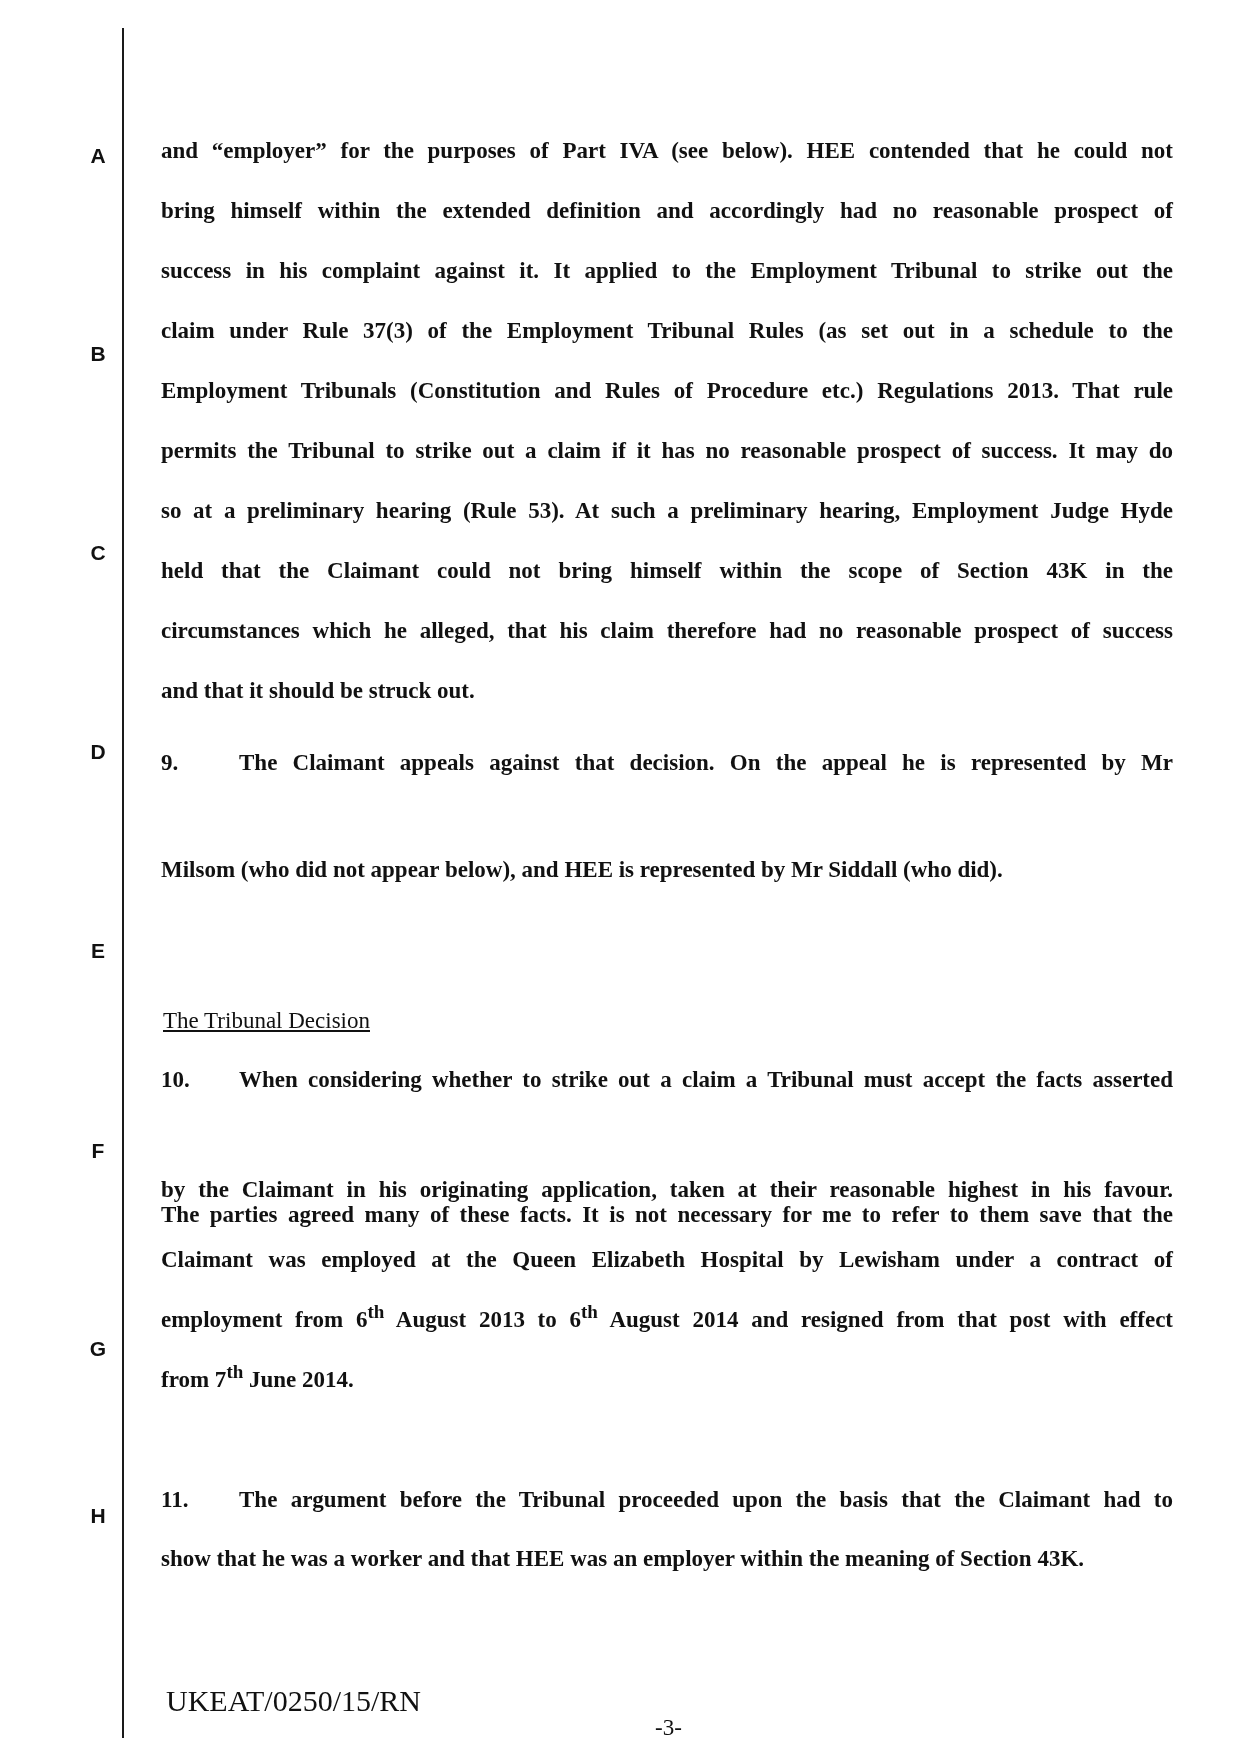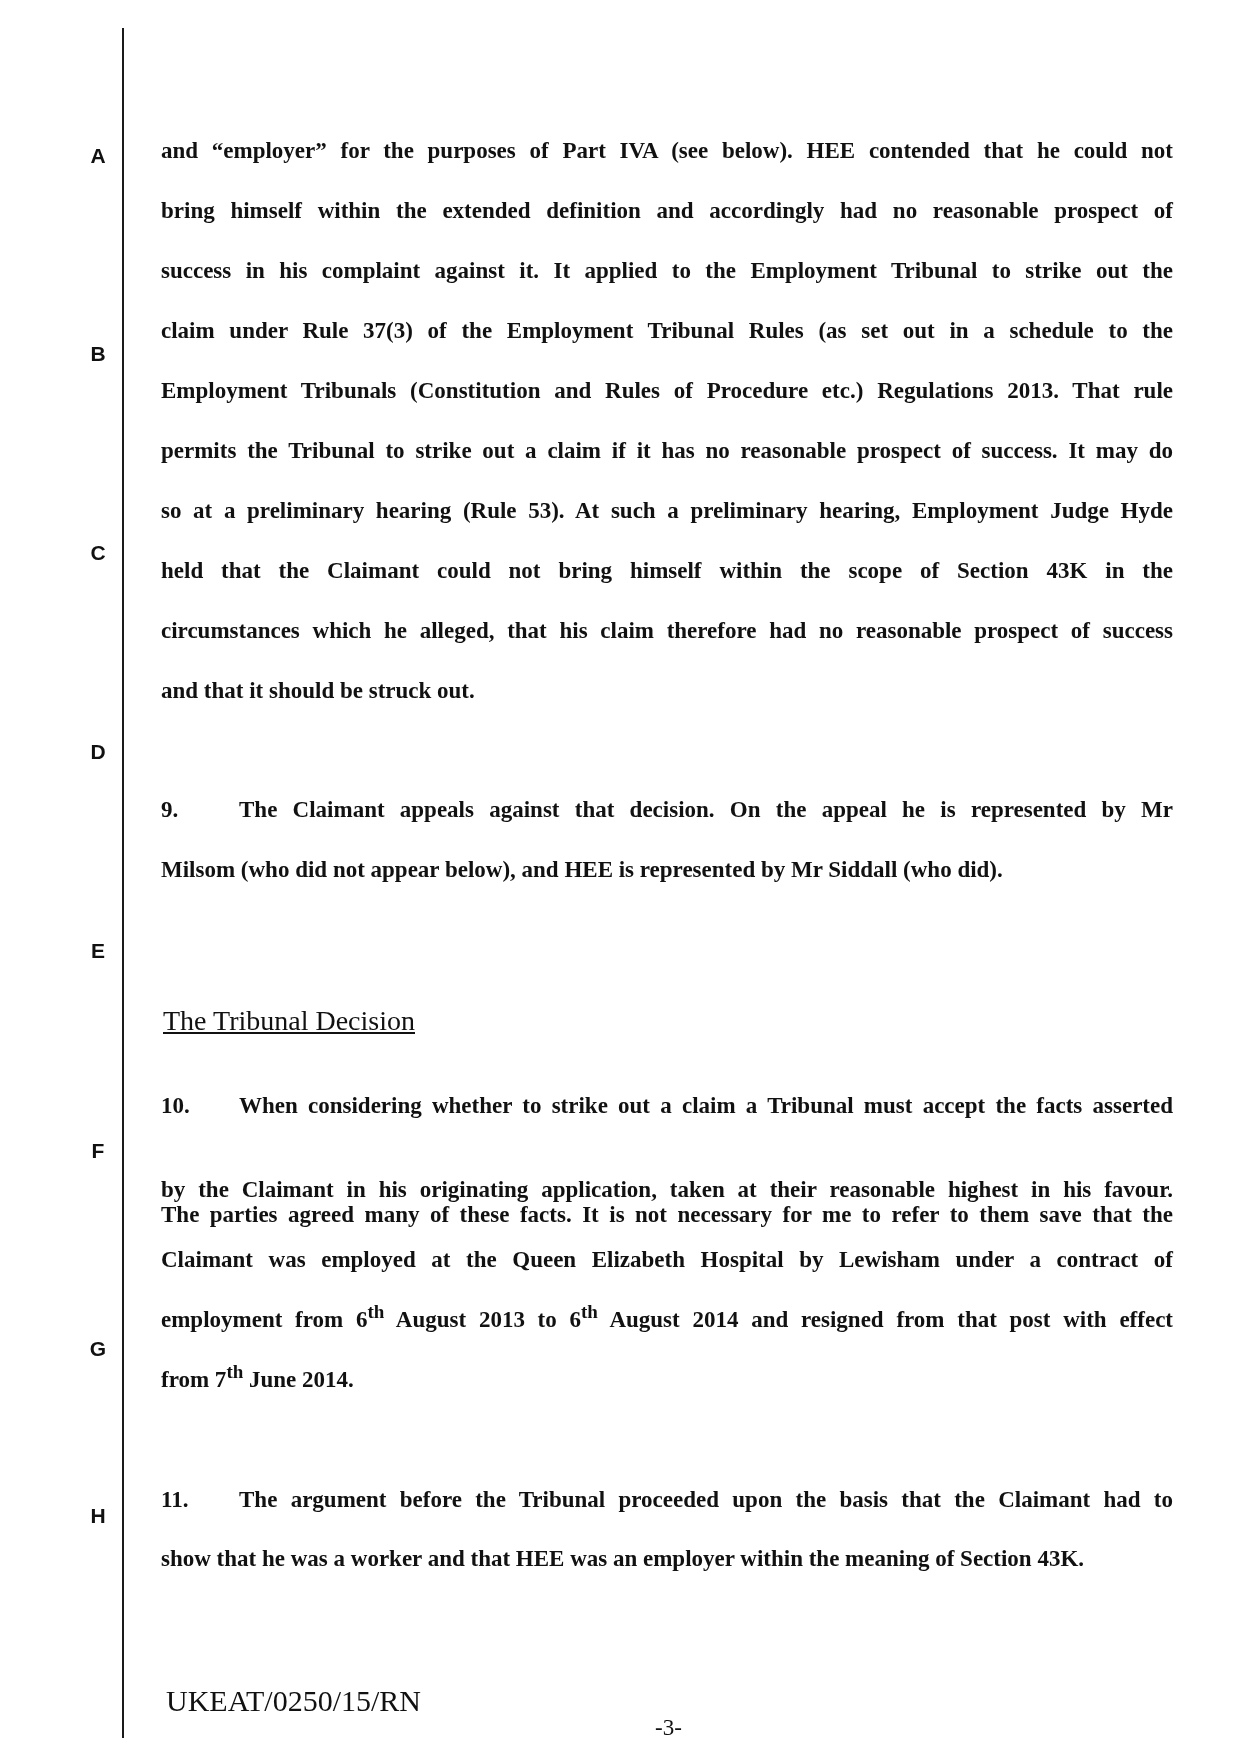--- a/index.html
+++ b/index.html
@@ -5,21 +5,21 @@
   html, body { margin: 0; padding: 0; background: #ffffff; }
   body { width: 1241px; height: 1755px; position: relative; overflow: hidden;
          font-family: "Liberation Serif", "DejaVu Serif", serif; color: #111; }
   .margin-line { position: absolute; left: 122px; top: 28px; width: 2px; height: 1710px; background: #1a1a1a; }
   .mletter { position: absolute; left: 88px; width: 20px; text-align: center;
              font-family: "Liberation Sans", "DejaVu Sans", sans-serif; font-weight: bold; font-size: 21px; }
   .line { position: absolute; left: 161px; width: 1012px; font-size: 23px; line-height: 30px;
           white-space: nowrap; text-align: justify; text-align-last: justify; font-weight: bold; }
   .line.last { text-align-last: left; }
   .pnum { display: inline-block; width: 78px; }
-  .heading { position: absolute; left: 163px; font-size: 28px; line-height: 30px; text-decoration: underline; }
+  .heading { position: absolute; left: 163px; font-size: 23px; line-height: 30px; text-decoration: underline; }
   sup { font-size: 19px; line-height: 0; vertical-align: 9px; }
   .footer-ref { position: absolute; left: 166px; top: 1684px; font-size: 30px; }
   .page-num { position: absolute; left: 655px; top: 1715px; font-size: 23px; }
 </style>
 </head>
 <body>
 
 <div class="margin-line"></div>
 
 <div class="mletter" style="top:144px">A</div>
@@ -38,28 +38,28 @@
   <div class="line" style="top:316px">claim under Rule 37(3) of the Employment Tribunal Rules (as set out in a schedule to the</div>
   <div class="line" style="top:376px">Employment Tribunals (Constitution and Rules of Procedure etc.) Regulations 2013.  That rule</div>
   <div class="line" style="top:436px">permits the Tribunal to strike out a claim if it has no reasonable prospect of success.  It may do</div>
   <div class="line" style="top:496px">so at a preliminary hearing (Rule 53).   At such a preliminary hearing, Employment Judge Hyde</div>
   <div class="line" style="top:556px">held that the Claimant could not bring himself within the scope of Section 43K in the</div>
   <div class="line" style="top:616px">circumstances which he alleged, that his claim therefore had no reasonable prospect of success</div>
   <div class="line last" style="top:676px">and that it should be struck out.</div>
 </div>
 
 <div>
-  <div class="line" style="top:795px"><span class="pnum">9.</span><span>The Claimant appeals against that decision. On the appeal he is represented by Mr</span></div>
+  <div class="line" style="top:748px"><span class="pnum">9.</span><span>The Claimant appeals against that decision. On the appeal he is represented by Mr</span></div>
   <div class="line last" style="top:855px">Milsom (who did not appear below), and HEE is represented by Mr Siddall (who did).</div>
 </div>
 
 <div class="heading" style="top:1006px">The Tribunal Decision</div>
 
 <div>
-  <div class="line" style="top:1091px"><span class="pnum">10.</span><span>When considering whether to strike out a claim a Tribunal must accept the facts asserted</span></div>
+  <div class="line" style="top:1065px"><span class="pnum">10.</span><span>When considering whether to strike out a claim a Tribunal must accept the facts asserted</span></div>
   <div class="line" style="top:1175px">by the Claimant in his originating application, taken at their reasonable highest in his favour.</div>
   <div class="line" style="top:1200px">The parties agreed many of these facts.  It is not necessary for me to refer to them save that the</div>
   <div class="line" style="top:1245px">Claimant was employed at the Queen Elizabeth Hospital by Lewisham under a contract of</div>
   <div class="line" style="top:1305px"><span>employment from 6</span><sup>th</sup><span> August 2013 to 6</span><sup>th</sup><span> August 2014 and resigned from that post with effect</span></div>
   <div class="line last" style="top:1365px"><span>from 7</span><sup>th</sup><span> June 2014.</span></div>
 </div>
 
 <div>
   <div class="line" style="top:1485px"><span class="pnum">11.</span><span>The argument before the Tribunal proceeded upon the basis that the Claimant had to</span></div>
   <div class="line last" style="top:1544px">show that he was a worker and that HEE was an employer within the meaning of Section 43K.</div>

